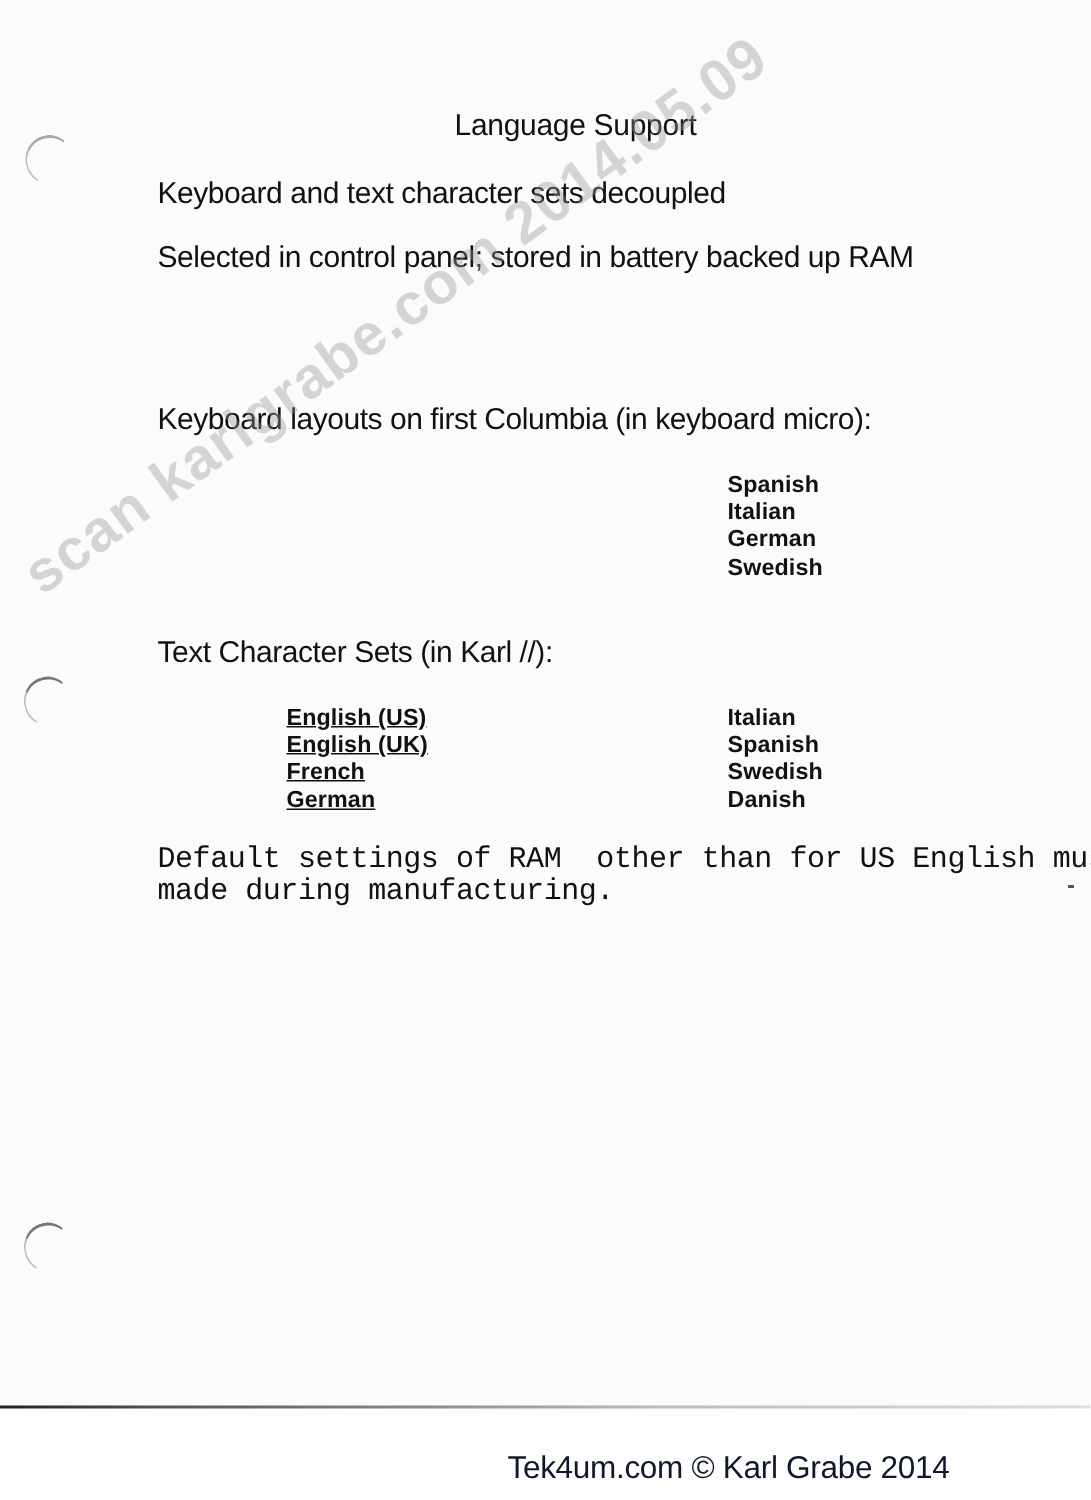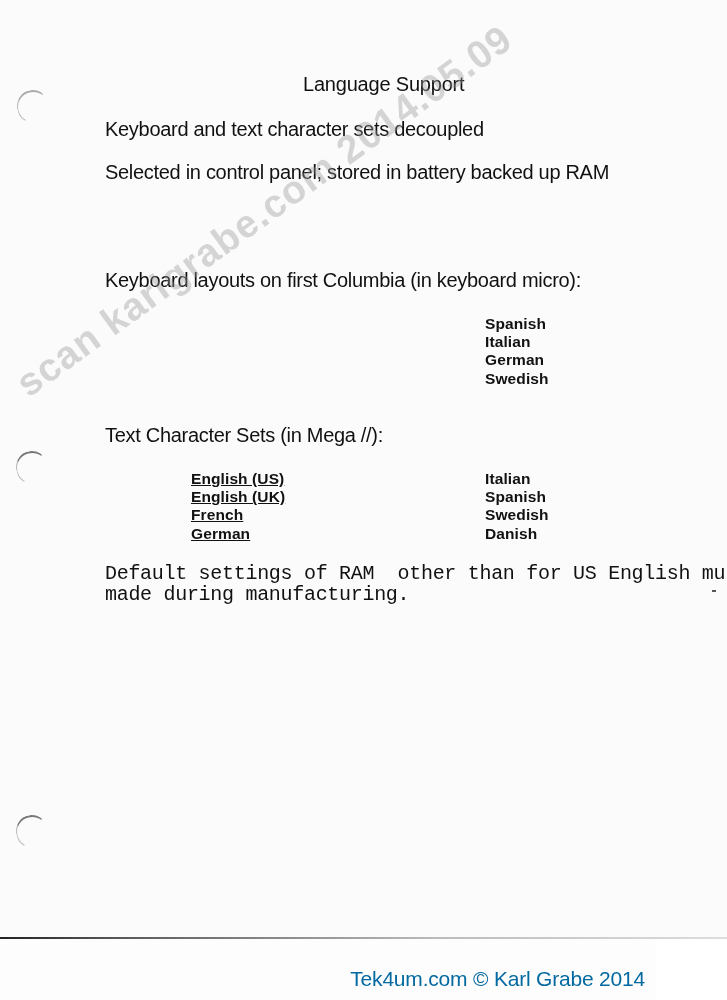--- a/index.html
+++ b/index.html
@@ -102,24 +102,24 @@
     .dash-mark {
       position: absolute;
       left: 712px;
       top: 590px;
       width: 4px;
       height: 2px;
       background: #555;
     }
     .footer {
       position: absolute;
-      right: 11px;
+      right: 23px;
       top: 967px;
       font-size: 21px;
-      color: #0369a1;
+      color: #0f172a;
       letter-spacing: -0.2px;
     }
   </style>
 </head>
 <body>
 
 <div class="page">
   <div class="scan-area"></div>
   <div class="page-edge"></div>
 
@@ -134,21 +134,21 @@
   <div class="para p2">Selected in control panel; stored in battery backed up RAM</div>
   <div class="para p4">Keyboard layouts on first Columbia (in keyboard micro):</div>
 
   <div class="list kb-right">
     <span class="item">Spanish</span>
     <span class="item">Italian</span>
     <span class="item">German</span>
     <span class="item">Swedish</span>
   </div>
 
-  <div class="para p5">Text Character Sets (in Mega //):</div>
+  <div class="para p5">Text Character Sets (in Karl //):</div>
 
   <div class="list cs-left">
     <span class="item">English (US)</span>
     <span class="item">English (UK)</span>
     <span class="item">French</span>
     <span class="item">German</span>
   </div>
   <div class="list cs-right">
     <span class="item">Italian</span>
     <span class="item">Spanish</span>

